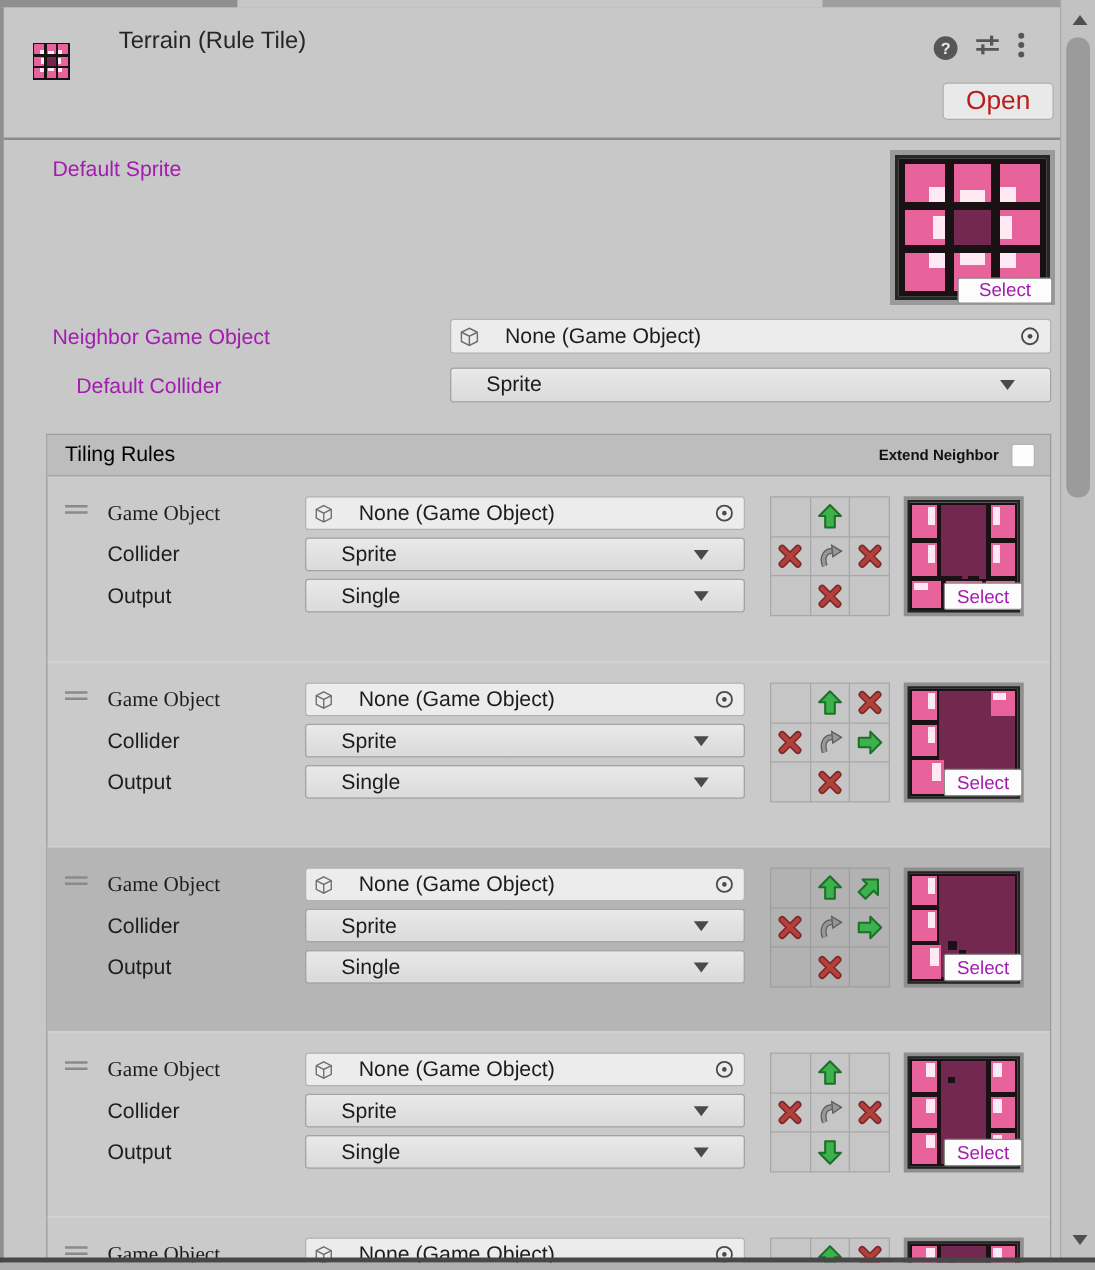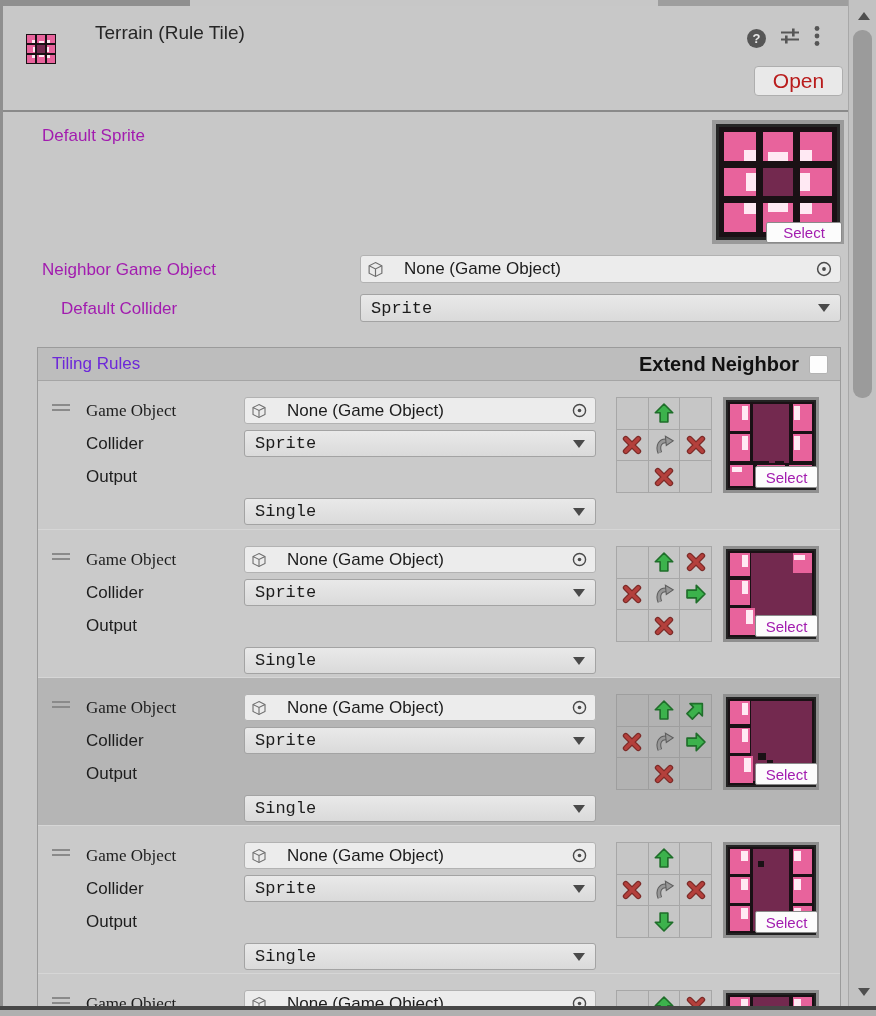--- a/index.html
+++ b/index.html
@@ -41,45 +41,45 @@
   .preview-default { left:712px; top:120px; width:132px; height:124px; }
   .preview-default .select-btn { right:2px; bottom:1px; width:76px; height:21px; }
 
   
   .obj-field { background:#ececec; border:1px solid #b2b2b2; border-radius:3px;
     display:flex; align-items:center; padding:0 6px; font-size:17px; color:#1c1c1c;gap:16px; }
   .obj-field .cube { flex:0 0 auto; margin-right:4px; display:flex; }
   .obj-field .val { flex:1 1 auto; white-space:nowrap; overflow:hidden; }
   .obj-field .picker { flex:0 0 auto; display:flex; }
   .dropdown { background:linear-gradient(#e9e9e9,#dadada); border:1px solid #a3a3a3; border-radius:3px;
-    display:flex; align-items:center; padding:0 10px; font-size:17px; color:#1c1c1c;font-family:Liberation Mono, monospace; }
+    display:flex; align-items:center; padding:0 28px; font-size:17px; color:#1c1c1c; }
   .dropdown .val { flex:1 1 auto; }
   .dd-arrow { width:0; height:0; border-left:6px solid transparent; border-right:6px solid transparent;
     border-top:8px solid #4a4a4a; }
   .field-dgo  { position:absolute; left:360px; top:255px; width:481px; height:28px; }
   .field-dcol { position:absolute; left:360px; top:294px; width:481px; height:28px; }
 
   
   .tiling-box { position:absolute; left:37px; top:347px; width:804px; height:669px;
     background:#cacaca; border:1px solid #9b9b9b; }
   .tiling-header { position:relative; height:33px; background:#bdbdbd; border-bottom:1px solid #a5a5a5;
     display:flex; align-items:center; padding:0 12px 0 14px; }
-  .tiling-title { font-size:17px; color:#6d28d9; }
-  .extend-label { margin-left:auto; font-size:20px; font-weight:bold; color:#111; margin-right:10px; }
+  .tiling-title { font-size:17px; color:#000000; }
+  .extend-label { margin-left:auto; font-size:12px; font-weight:bold; color:#111; margin-right:10px; }
   .checkbox { width:19px; height:19px; background:#fdfdfd; border:1px solid #b3b3b3; border-radius:2px; }
 
   .rule-row { position:relative; height:148px; border-top:1px solid #d6d6d6; }
   .rule-row:first-child { border-top:none; }
   .rule-row.selected { background:#b5b5b5; }
   .drag-handle { position:absolute; left:14px; top:23px; width:18px; height:8px; }
   .drag-handle i { display:block; height:2px; background:#8a8a8a; margin-bottom:3px; }
   .row-lbl { position:absolute; left:48px; height:27px; line-height:27px; font-size:17px; }
   .row-lbl.l1 { top:16px;font-family:Liberation Serif, serif; } .row-lbl.l2 { top:49px; } .row-lbl.l3 { top:82px; }
   .row-field { position:absolute; left:206px; width:352px; height:27px; }
-  .row-field.f1 { top:16px; } .row-field.f2 { top:49px; } .row-field.f3 { top:82px;margin-top:35px; }
+  .row-field.f1 { top:16px; } .row-field.f2 { top:49px; } .row-field.f3 { top:82px; }
 
   .neighbor-grid { position:absolute; left:578px; top:16px; width:96px; height:96px;
     display:grid; grid-template-columns:repeat(3,1fr); grid-template-rows:repeat(3,1fr);
     gap:1px; padding:1px; background:#a7a7a7; }
   .neighbor-grid .cell { background:#c6c6c6; display:flex; align-items:center; justify-content:center; }
   .rule-row.selected .neighbor-grid { background:#9e9e9e; }
   .rule-row.selected .neighbor-grid .cell { background:#b2b2b2; }
 
   .rule-preview { position:absolute; left:685px; top:16px; width:96px; height:96px;
     background:#8f8f8f; padding:3px; }

